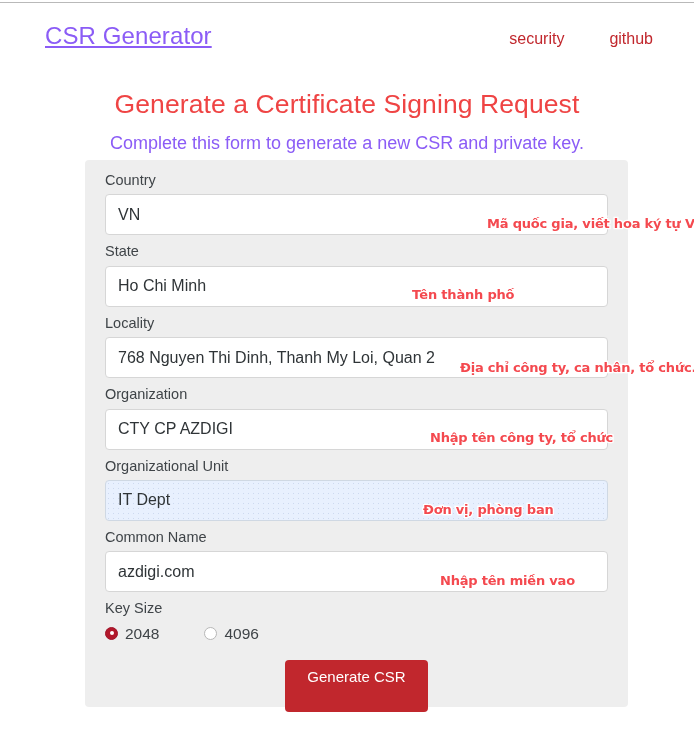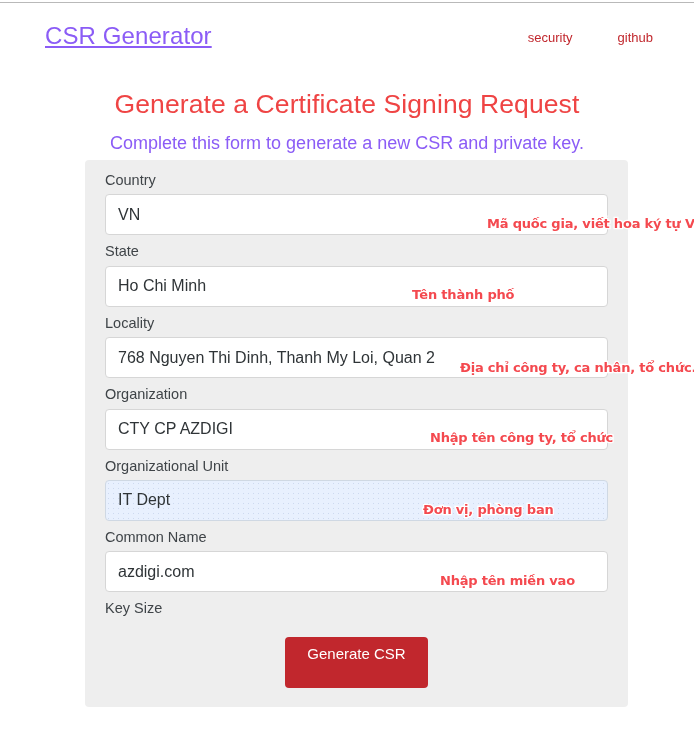--- a/index.html
+++ b/index.html
@@ -41,21 +41,21 @@
     white-space: nowrap;
   }
   .navlinks {
     position: absolute;
     right: 41px;
     top: 8px;
     display: flex;
     gap: 45px;
   }
   .navlink {
-    font-size: 13px;
+    font-size: 16px;
     color: #c1272d;
     text-decoration: none;
     white-space: nowrap;
   }
   
   .page-head {
     position: absolute;
     top: 85px;
     left: 0;
     width: 694px;
@@ -257,19 +257,29 @@
   </div>
 
   <div class="field">
     <label class="field-label">Common Name</label>
     <input class="field-input" type="text" readonly="" value="azdigi.com" style="">
     <span class="annotation" style="left:335px; top:44px;">Nhập tên miền vao</span>
   </div>
 
   <div class="keysize-block">
     <label class="field-label">Key Size</label>
+    <div class="radio-row">
+      <div class="radio-opt">
+        <span class="radio-dot on"></span>
+        <span class="radio-label">2048</span>
+      </div>
+      <div class="radio-opt">
+        <span class="radio-dot off"></span>
+        <span class="radio-label">4096</span>
+      </div>
+    </div>
   </div>
 
   <div class="submit-row">
     <button class="submit-btn" type="button">Generate CSR</button>
   </div>
 
 </div>
 
 </body></html>

